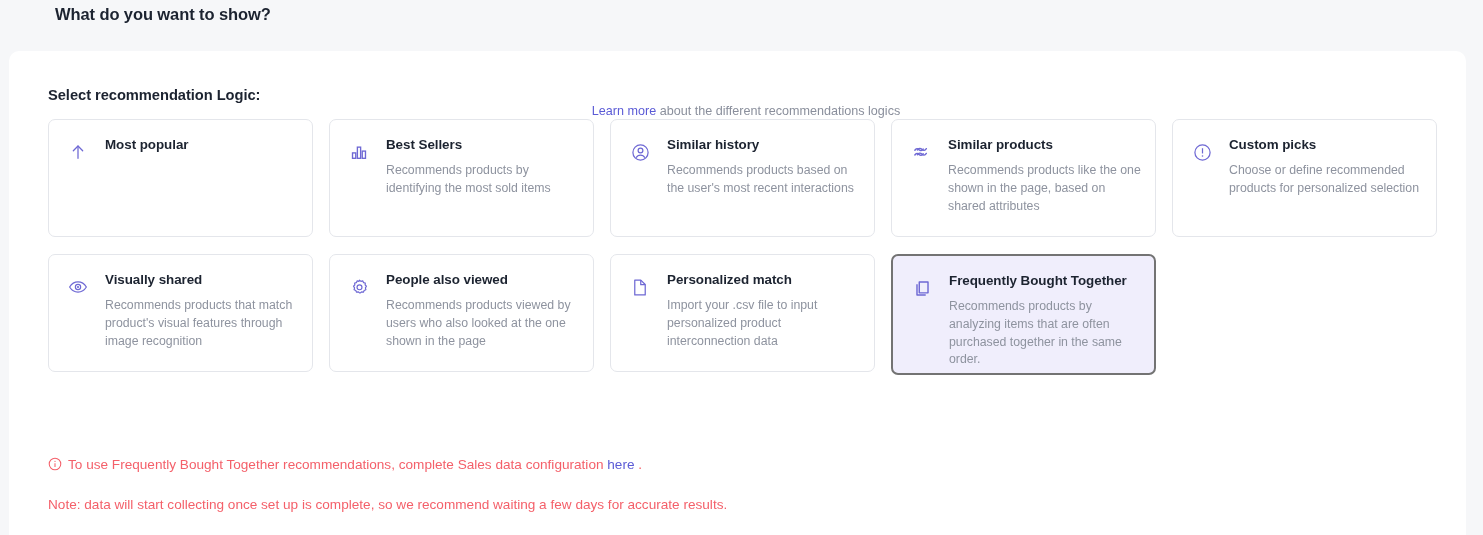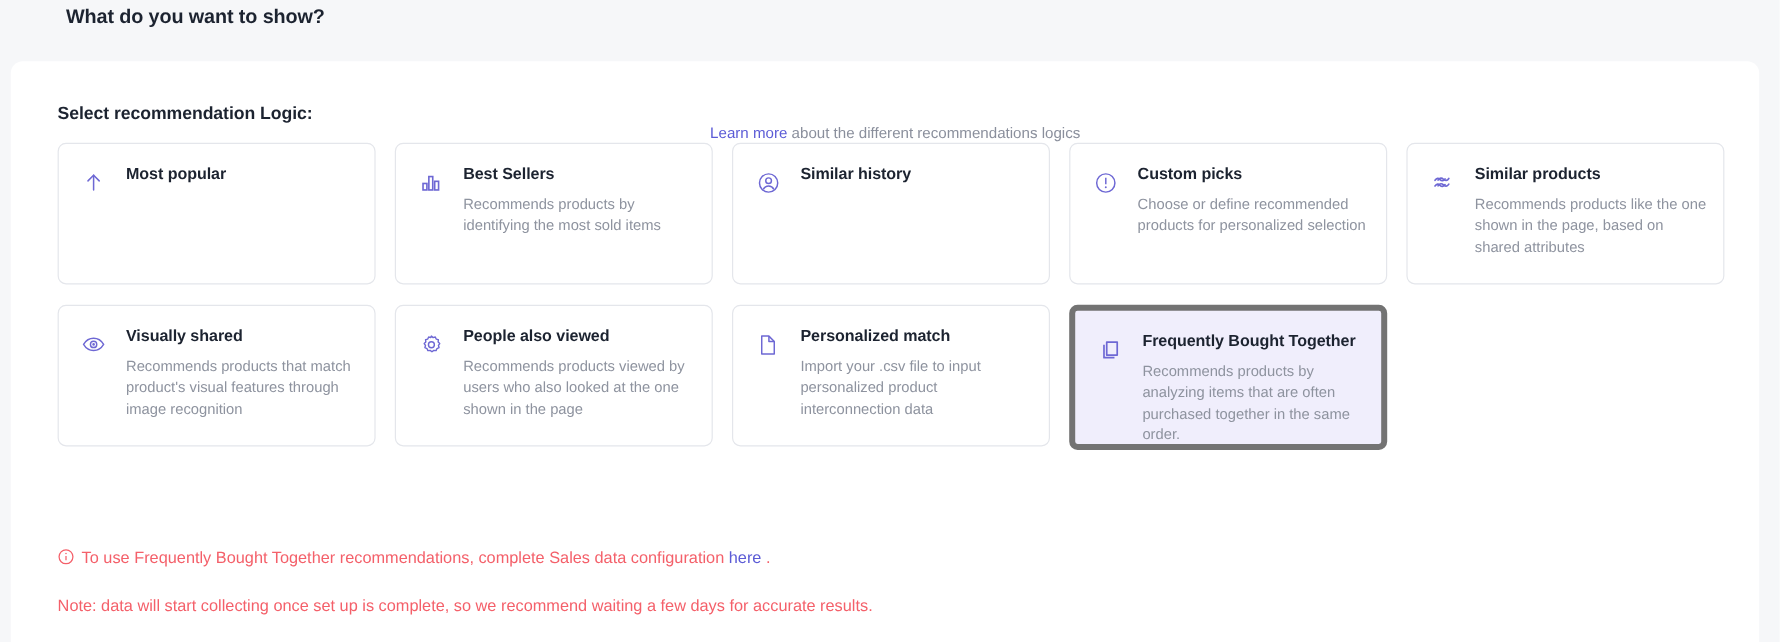--- a/index.html
+++ b/index.html
@@ -79,21 +79,21 @@
     height: 118px;
     border: 1px solid #e4e6eb;
     border-radius: 7px;
     background: #ffffff;
     padding: 18px 14px 10px 18px;
     display: flex;
     align-items: flex-start;
     cursor: pointer;
   }
   .card.selected {
-    border: 5px solid #737373;
+    border: 2px solid #737373;
     background: #f0eefc;
   }
   .card.tall { height: 121px; }
 
   .card-icon {
     flex: 0 0 auto;
     width: 22px;
     height: 22px;
     margin-right: 16px;
     margin-top: 3px;
@@ -192,47 +192,48 @@
         <div class="card">
           <span class="card-icon">
             <svg width="19" height="19" viewBox="0 0 20 20" fill="none" stroke="currentColor" stroke-width="1.3">
               <circle cx="10" cy="10" r="8"></circle>
               <circle cx="10" cy="8" r="2.5"></circle>
               <path d="M5.4 15.6c1-2 2.6-2.9 4.6-2.9s3.6 0.9 4.6 2.9"></path>
             </svg>
           </span>
           <div class="card-body">
             <div class="card-title">Similar history</div>
-          </div>
-        </div>
-        <div class="card">
-          <span class="card-icon">
-            <svg width="19" height="19" viewBox="0 0 20 20" fill="none" stroke="currentColor" stroke-width="1.3">
-              <circle cx="10" cy="10" r="8"></circle>
-              <line x1="10" y1="5.5" x2="10" y2="11"></line>
-              <circle cx="10" cy="13.7" r="0.85" fill="currentColor" stroke="none"></circle>
-            </svg>
-          </span>
-          <div class="card-body">
-            <div class="card-title">Custom picks</div>
-            <div class="card-desc">Choose or define recommended products for personalized selection</div>
+            <div class="card-desc">Recommends products based on the user's most recent interactions</div>
           </div>
         </div>
         <div class="card">
           <span class="card-icon">
             <svg width="19" height="19" viewBox="0 0 20 20" fill="none" stroke="currentColor" stroke-width="1.5" stroke-linecap="round">
               <path d="M3 7.6c1.4-2 3-2 4.4-0.6s3 1.4 4.4-0.6"></path>
               <path d="M3 12.6c1.4-2 3-2 4.4-0.6s3 1.4 4.4-0.6"></path>
               <path d="M3.2 7.4c1.5-2.2 3.2-2.2 4.7-0.7s3.2 1.5 4.7-0.7" transform="translate(2.5 0)"></path>
               <path d="M3.2 12.4c1.5-2.2 3.2-2.2 4.7-0.7s3.2 1.5 4.7-0.7" transform="translate(2.5 0)"></path>
             </svg>
           </span>
           <div class="card-body">
             <div class="card-title">Similar products</div>
             <div class="card-desc">Recommends products like the one shown in the page, based on shared attributes</div>
+          </div>
+        </div>
+        <div class="card">
+          <span class="card-icon">
+            <svg width="19" height="19" viewBox="0 0 20 20" fill="none" stroke="currentColor" stroke-width="1.3">
+              <circle cx="10" cy="10" r="8"></circle>
+              <line x1="10" y1="5.5" x2="10" y2="11"></line>
+              <circle cx="10" cy="13.7" r="0.85" fill="currentColor" stroke="none"></circle>
+            </svg>
+          </span>
+          <div class="card-body">
+            <div class="card-title">Custom picks</div>
+            <div class="card-desc">Choose or define recommended products for personalized selection</div>
           </div>
         </div>
         <div class="card">
           <span class="card-icon">
             <svg width="20" height="20" viewBox="0 0 22 20" fill="none" stroke="currentColor" stroke-width="1.3">
               <path d="M1.8 10c2.2-3.7 5.4-5.6 9.2-5.6S18 6.3 20.2 10c-2.2 3.7-5.4 5.6-9.2 5.6S4 13.7 1.8 10z"></path>
               <circle cx="11" cy="10" r="2.9"></circle>
               <circle cx="11" cy="10" r="1.2" fill="currentColor" stroke="none"></circle>
             </svg>
           </span>

